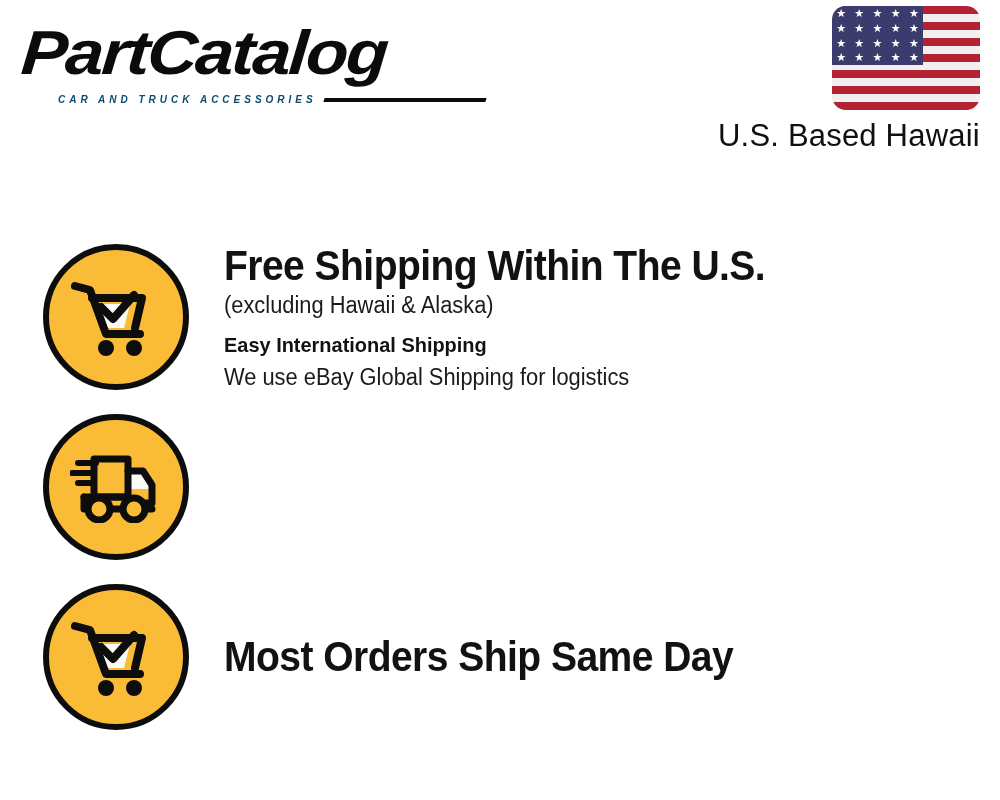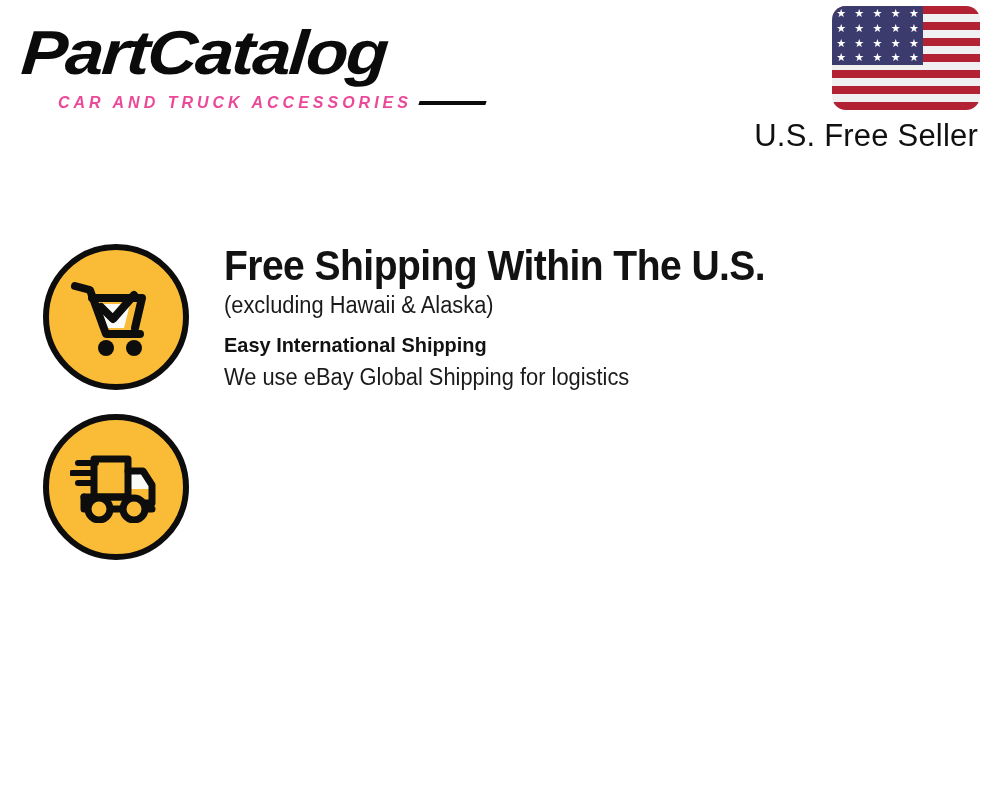--- a/index.html
+++ b/index.html
@@ -58,23 +58,23 @@
     left: 34px;
     top: 72px;
     width: 430px;
     display: flex;
     align-items: center;
   }
   .logo-tagline {
     font-family: "Liberation Sans", sans-serif;
     font-weight: 700;
     font-style: italic;
-    font-size: 16px;
+    font-size: 10px;
     letter-spacing: 4.0px;
-    color: #ec4899;
+    color: #0c4a6e;
     white-space: nowrap;
   }
   .logo-rule {
     flex: 1 1 auto;
     height: 4px;
     background: #0b0b0b;
     margin-left: 7px;
     margin-right: 2px;
     transform: skewX(-18deg);
   }
@@ -260,21 +260,21 @@
           <span>★</span>
           <span>★</span>
           <span>★</span>
           <span>★</span>
           <span>★</span>
           <span>★</span>
           <span>★</span>
           <span>★</span>
         </div>
       </div>
-      <div class="seller-label">U.S. Free Seller</div>
+      <div class="seller-label">U.S. Based Hawaii</div>
     </div>
 
   </div>
 
   <div class="features">
 
     <div class="feature-row">
       <div class="feature-icon">
         <svg width="92" height="82" viewBox="0 0 92 82" aria-hidden="true">
           <path d="M26 28 H60 L54 52 H32 Z" fill="#fbfbf7"></path>
@@ -304,15 +304,30 @@
           <path d="M14 46 V58 H82" fill="none" stroke="#0d0d0d" stroke-width="7" stroke-linecap="round" stroke-linejoin="round"></path>
           <circle cx="29" cy="58" r="11" fill="#fabc36" stroke="#0d0d0d" stroke-width="7"></circle>
           <circle cx="64" cy="58" r="11" fill="#fabc36" stroke="#0d0d0d" stroke-width="7"></circle>
           <path d="M8 12 H26" fill="none" stroke="#0d0d0d" stroke-width="6" stroke-linecap="round"></path>
           <path d="M2 22 H22" fill="none" stroke="#0d0d0d" stroke-width="6" stroke-linecap="round"></path>
           <path d="M8 32 H24" fill="none" stroke="#0d0d0d" stroke-width="6" stroke-linecap="round"></path>
         </svg>
       </div>
     </div>
 
+    <div class="feature-row">
+      <div class="feature-icon">
+        <svg width="92" height="82" viewBox="0 0 92 82" aria-hidden="true">
+          <path d="M26 28 H60 L54 52 H32 Z" fill="#fbfbf7"></path>
+          <path d="M5 10 L20 14 L36 58 H70" fill="none" stroke="#0d0d0d" stroke-width="8" stroke-linecap="round" stroke-linejoin="round"></path>
+          <path d="M22 22 H72 L65 52" fill="none" stroke="#0d0d0d" stroke-width="8" stroke-linecap="round" stroke-linejoin="round"></path>
+          <path d="M31 31 L43 43 L64 19" fill="none" stroke="#0d0d0d" stroke-width="8" stroke-linecap="round" stroke-linejoin="round"></path>
+          <circle cx="36" cy="72" r="8" fill="#0d0d0d"></circle>
+          <circle cx="64" cy="72" r="8" fill="#0d0d0d"></circle>
+        </svg>
+      </div>
+      <div class="feature-text">
+        <div class="headline">Most Orders Ship Same Day</div>
+      </div>
+    </div>
 
   </div>
 </div>
 
 </body></html>

